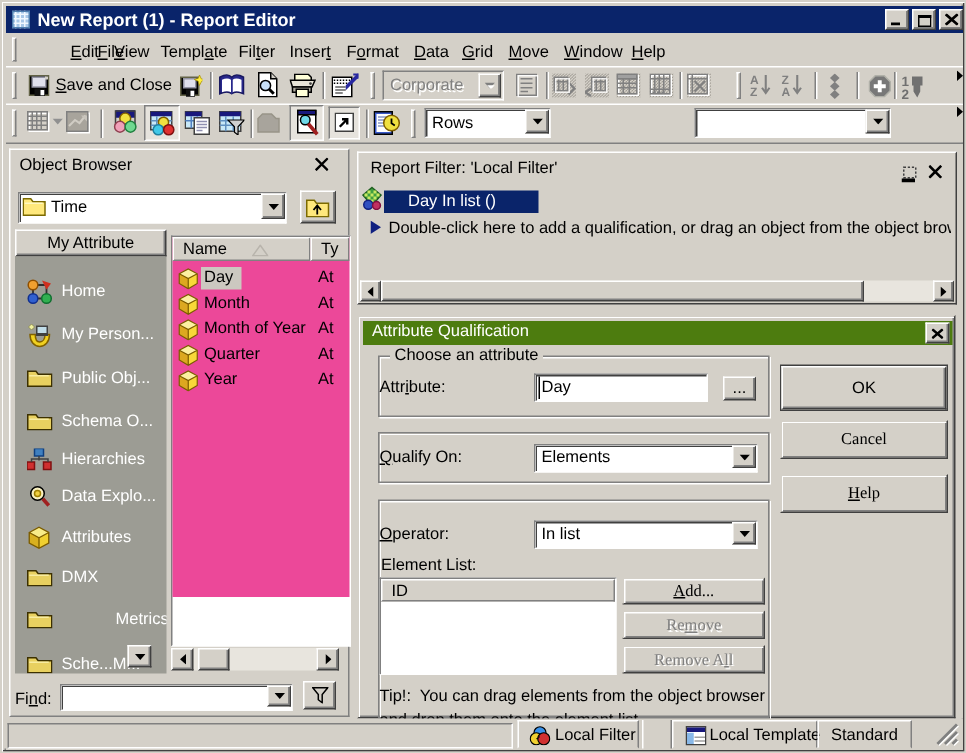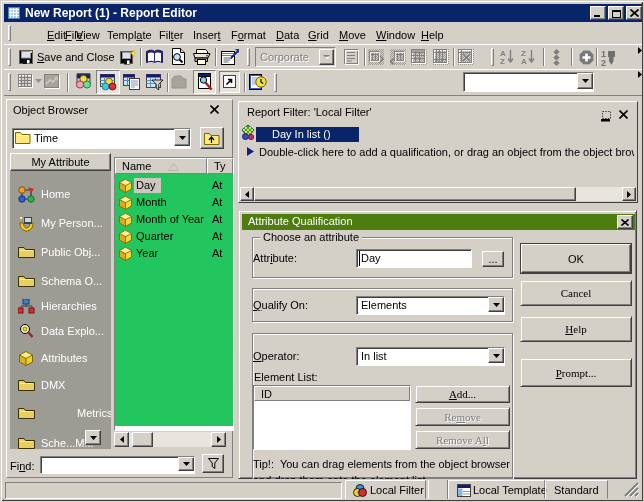--- a/index.html
+++ b/index.html
@@ -365,20 +365,28 @@
         <svg width="18" height="18">
           <rect x="0.5" y="1.5" width="12" height="15" fill="#3858c8" stroke="#000"></rect>
           <rect x="2" y="3" width="9.5" height="12" fill="#fff"></rect>
           <path d="M3 5h7M3 7h7M3 9h7M3 11h5" stroke="#8898c8"></path>
           <circle cx="12" cy="9" r="5.2" fill="#f0e040" stroke="#806000"></circle>
           <path d="M12 6v3.2l2.2 1.4" stroke="#000" fill="none" stroke-width="1.2"></path>
         </svg>
       </div>
   <div class="abs grip" style="left:273px;top:4px;height:19px;"></div>
 
+  <div class="abs fld" style="left:282px;top:3px;width:84px;height:20px;">
+    <div style="position:absolute;left:4px;top:1px;height:16px;line-height:16px;">Rows</div>
+    <div class="abs cc" style="right:0;top:0;width:16px;height:16px;background:#d4d0c8;border:1px solid;border-color:#fff #404040 #404040 #fff;box-shadow:inset -1px -1px 0 #808080;">
+          <svg width="7" height="4">
+            <path d="M0 0h7L3.5 4z" fill="#000"></path>
+          </svg>
+        </div>
+  </div>
 
   <div class="abs fld" style="left:372px;top:3px;width:82px;height:20px;margin-top:44px;">
     <div style="position:absolute;left:4px;top:1px;height:16px;line-height:16px;">Values</div>
     <div class="abs cc" style="right:0;top:0;width:16px;height:16px;background:#d4d0c8;border:1px solid;border-color:#fff #404040 #404040 #fff;box-shadow:inset -1px -1px 0 #808080;">
           <svg width="7" height="4">
             <path d="M0 0h7L3.5 4z" fill="#000"></path>
           </svg>
         </div>
   </div>
 
@@ -528,21 +536,21 @@
       <div class="abs" style="left:31px;top:266px;">Sche...M...</div>
     </div>
     <div class="abs btn cc" style="left:75px;top:259px;width:16px;height:15px;">
           <svg width="7" height="4">
             <path d="M0 0h7L3.5 4z" fill="#000"></path>
           </svg>
         </div>
   </div>
 
   <div class="abs fld" style="left:107px;top:57px;width:120px;height:274px;box-shadow:none;">
-    <div id="list-inner" class="abs" style="left:0;top:0;width:118px;height:268px;background:#22c55e;overflow:hidden;">
+    <div id="list-inner" class="abs" style="left:0;top:0;width:118px;height:240px;background:#ec4899;overflow:hidden;">
 
       <div class="abs btn" style="left:0;top:0;width:92px;height:16px;border-color:#fff #808080 #808080 #fff;box-shadow:none;">
         <div style="position:absolute;left:6px;top:1px;">Name</div>
         <svg class="abs" style="left:52px;top:4px;" width="11" height="8">
               <path d="M5.5 0.5L10.5 7.5H0.5z" fill="none" stroke="#b8b4ac"></path>
             </svg>
       </div>
       <div class="abs btn" style="left:92px;top:0;width:26px;height:16px;border-color:#fff #808080 #808080 #fff;box-shadow:none;">
         <div style="position:absolute;left:6px;top:1px;">Ty</div>
       </div>
@@ -757,23 +765,20 @@
 
   <div class="abs" style="left:14px;top:245px;width:264px;line-height:16px;">Tip!:&nbsp; You can drag elements from the object browser and drop them onto the element list.</div>
 
   <div class="abs" style="left:281px;top:32px;width:112px;height:31px;border:1px solid #404040;background:#d4d0c8;">
         <div class="abs btn cc" style="left:0;top:0;width:110px;height:29px;">OK</div>
       </div>
   <div class="abs btn2 cc" style="left:281px;top:69px;width:112px;height:26px;">Cancel</div>
   <div class="abs btn2 cc" style="left:281px;top:105px;width:112px;height:26px;">
         <span><u>H</u>elp</span>
       </div>
-  <div class="abs btn2 cc" style="left:281px;top:147px;width:112px;height:29px;">
-        <span><u>P</u>rompt...</span>
-      </div>
 </div>
 
 <div id="bottombar" class="abs" style="left:3px;top:478px;width:638px;height:21px;background:#d4d0c8;">
 
   <div class="abs" style="left:1px;top:3px;width:337px;height:17px;border:1px solid;border-color:#808080 #fff #fff #808080;"></div>
 
   <div class="abs" style="left:341px;top:1px;width:81px;height:19px;border:1px solid;border-color:#fff #808080 #d4d0c8 #fff;white-space:nowrap;">
     <svg class="abs" style="left:7px;top:3px;" width="14" height="13">
           <circle cx="7" cy="4.5" r="4" fill="#3890e8" stroke="#000" stroke-width="0.8"></circle>
           <circle cx="4.5" cy="8.5" r="4" fill="#f0d030" stroke="#000" stroke-width="0.8"></circle>

